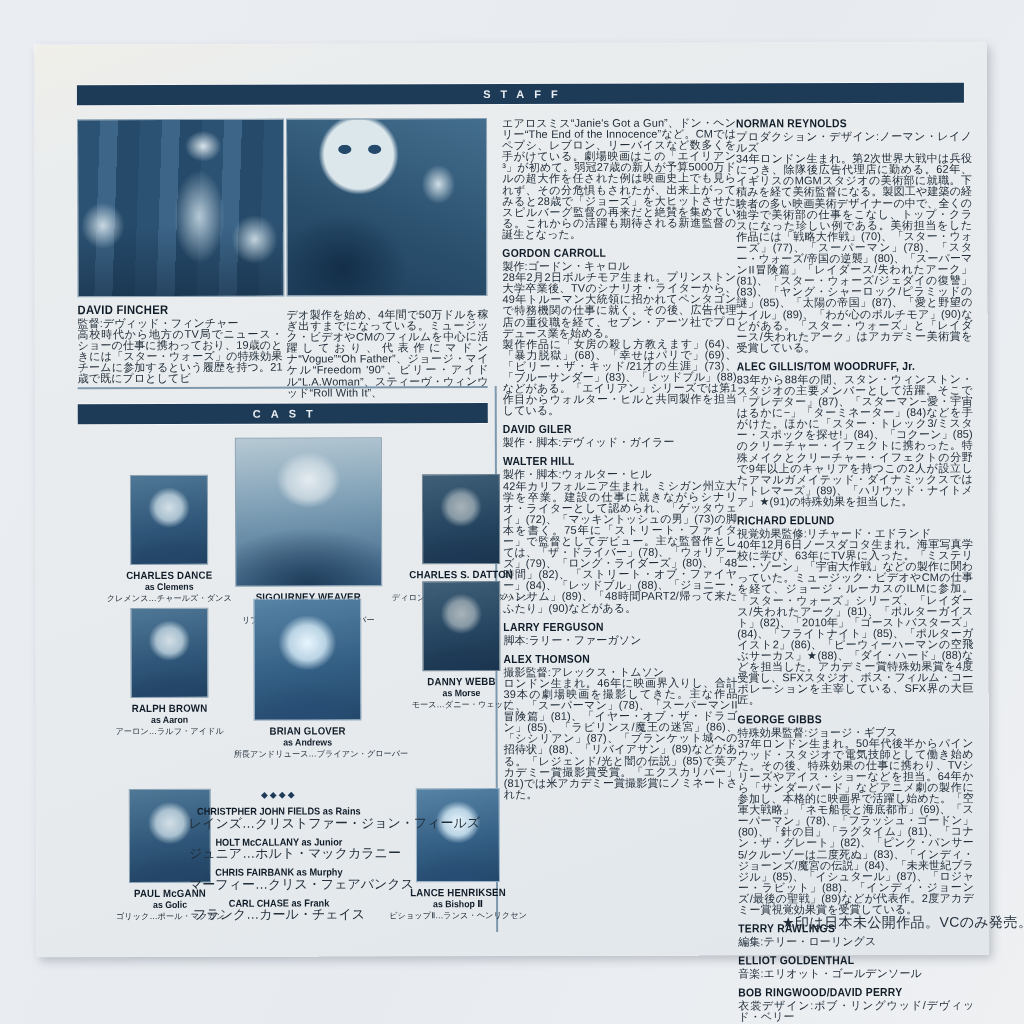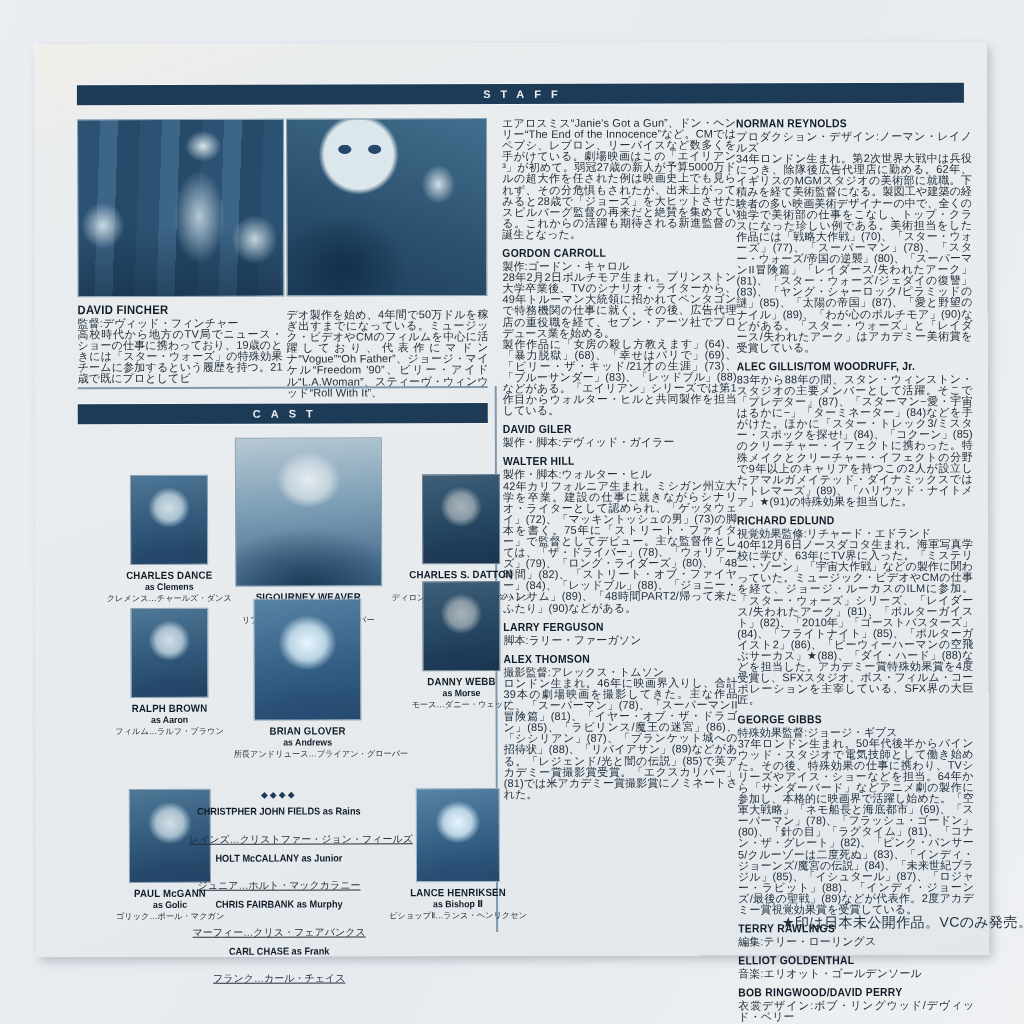--- a/index.html
+++ b/index.html
@@ -81,21 +81,21 @@
   .c3{left:34px;top:563px;width:140px;} .c3 .ph{width:78px;height:90px;}
   .c4{left:168px;top:554px;width:148px;} .c4 .ph{width:108px;height:122px;}
   .c5{left:326px;top:537px;width:140px;} .c5 .ph{width:78px;height:90px;}
   .c6{left:34px;top:744px;width:140px;} .c6 .ph{width:82px;height:94px;}
   .c7{left:322px;top:744px;width:140px;} .c7 .ph{width:84px;height:94px;}
   .listed{left:152px;top:745px;width:180px;text-align:center;}
   .diamonds{font-size:9px;letter-spacing:2px;color:var(--bar,#1d3a57);line-height:10px;margin-bottom:6px;}
   .litem{margin-bottom:8px;}
   .lname{font-size:10px;line-height:11.5px;font-weight:700;transform:scaleX(.92);
     transform-origin:50% 50%;white-space:nowrap;color:#101c28;}
-  .ljp{font-size:10px;line-height:10px;white-space:nowrap;margin-top:17px;text-decoration:underline;}
+  .ljp{font-size:13px;line-height:10px;white-space:nowrap;margin-top:1px;}
   .footnote{left:745px;top:871px;width:200px;font-size:14px;letter-spacing:.4px;text-align:right;white-space:nowrap;}
 </style>
 </head>
 <body>
 
 <div class="sheet">
 
   <div class="abs bar staff-bar">
     <span>STAFF</span>
   </div>
@@ -132,21 +132,21 @@
   <div class="abs cast-cell c2">
     <div class="ph ph-p dk"></div>
     <div class="cname">CHARLES S. DATTON</div>
     <div class="cas">as Dillon</div>
     <div class="cjp">ディロン…チャールズ・S・ダットン</div>
   </div>
   <div class="abs cast-cell c3">
     <div class="ph ph-p"></div>
     <div class="cname">RALPH BROWN</div>
     <div class="cas">as Aaron</div>
-    <div class="cjp">フィルム…ラルフ・ブラウン</div>
+    <div class="cjp">アーロン…ラルフ・アイドル</div>
   </div>
   <div class="abs cast-cell c4">
     <div class="ph ph-p lt"></div>
     <div class="cname">BRIAN GLOVER</div>
     <div class="cas">as Andrews</div>
     <div class="cjp">所長アンドリュース…ブライアン・グローバー</div>
   </div>
   <div class="abs cast-cell c5">
     <div class="ph ph-p dk"></div>
     <div class="cname">DANNY WEBB</div>

